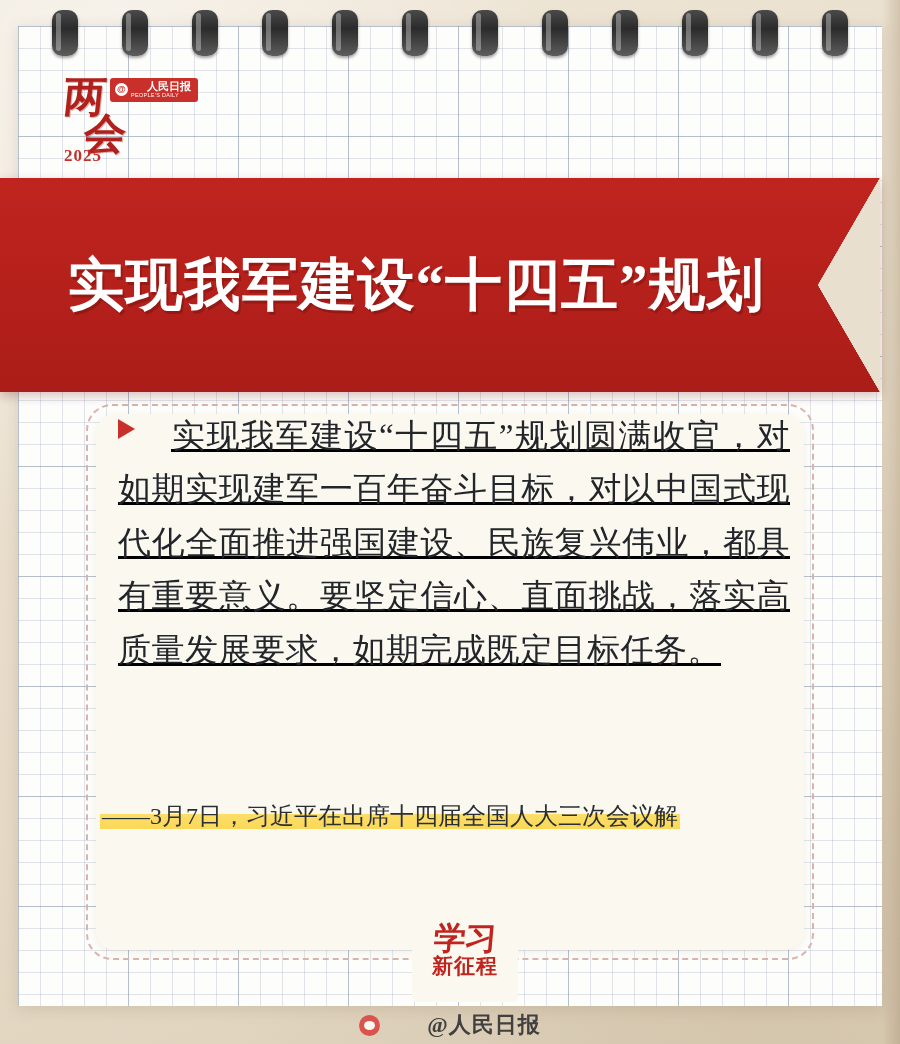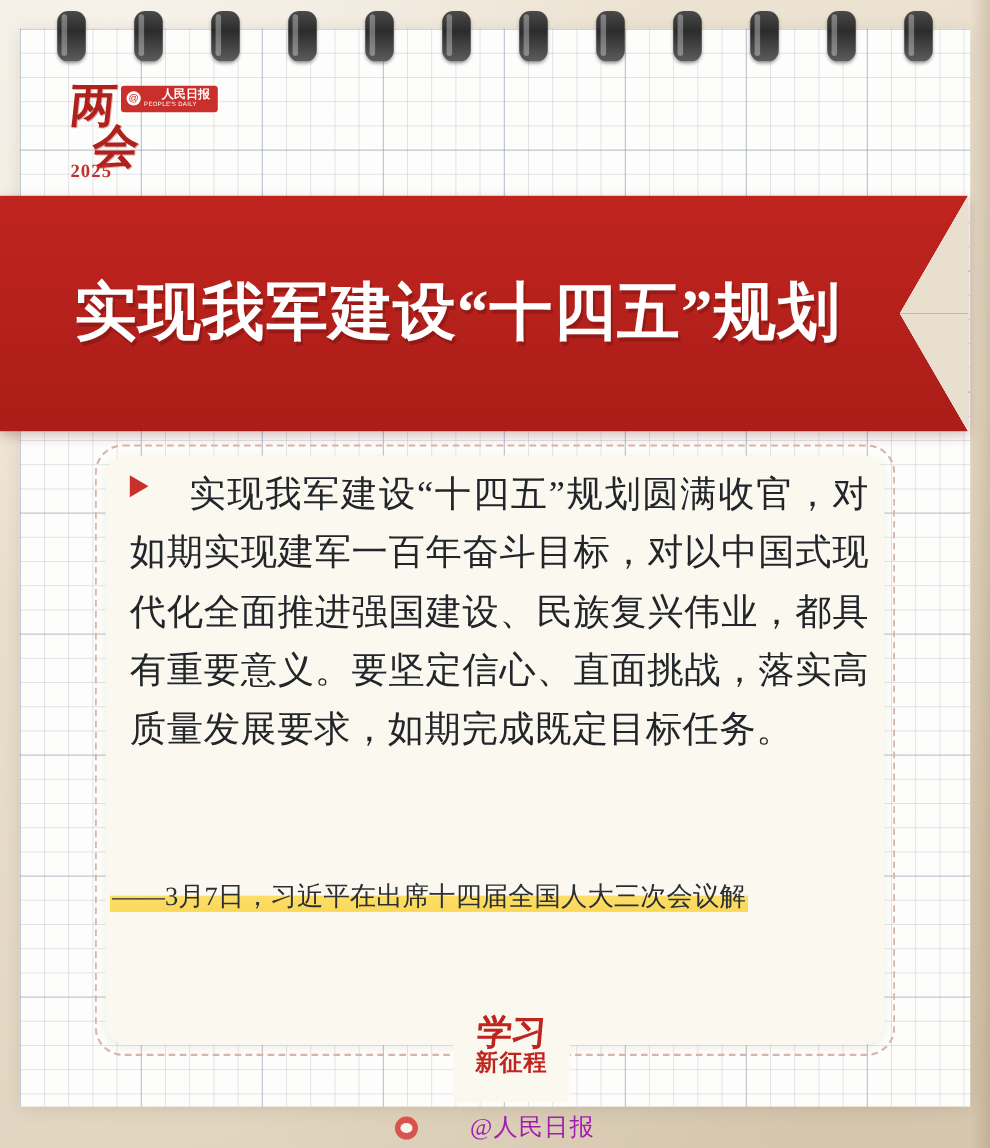--- a/index.html
+++ b/index.html
@@ -214,23 +214,24 @@
     height: 536px;
     background: #fbf8ef;
     border-radius: 20px;
     z-index: 4;
     box-shadow: 0 2px 8px rgba(150,130,100,.12);
   }
 
   .quote-wrap {
     position: absolute;
     left: 118px;
-    top: 424px;
+    top: 410px;
     width: 672px;
     z-index: 5;
+    text-decoration: underline;
   }
   .marker {
     display: inline-block;
     width: 0; height: 0;
     border-left: 17px solid #c9302c;
     border-top: 10px solid transparent;
     border-bottom: 10px solid transparent;
     vertical-align: 8px;
     margin-right: 6px;
   }
@@ -320,22 +321,22 @@
     content: "";
     position: absolute;
     left: 5px; top: 6px;
     width: 11px; height: 9px;
     border-radius: 50% 50% 50% 50%;
     background: #fbf8ef;
   }
   .footer-text {
     font-family: "Liberation Serif", serif;
     font-size: 22px;
-    font-weight: normal;
-    color: #a21caf;
+    font-weight: bold;
+    color: #404040;
     letter-spacing: 1px;
     margin-left: 40px;
   }
 
   
   .edge-shadow {
     position: absolute;
     right: 0; top: 0;
     width: 18px; height: 1044px;
     background: linear-gradient(to left, rgba(150,125,90,.30), rgba(150,125,90,0));

